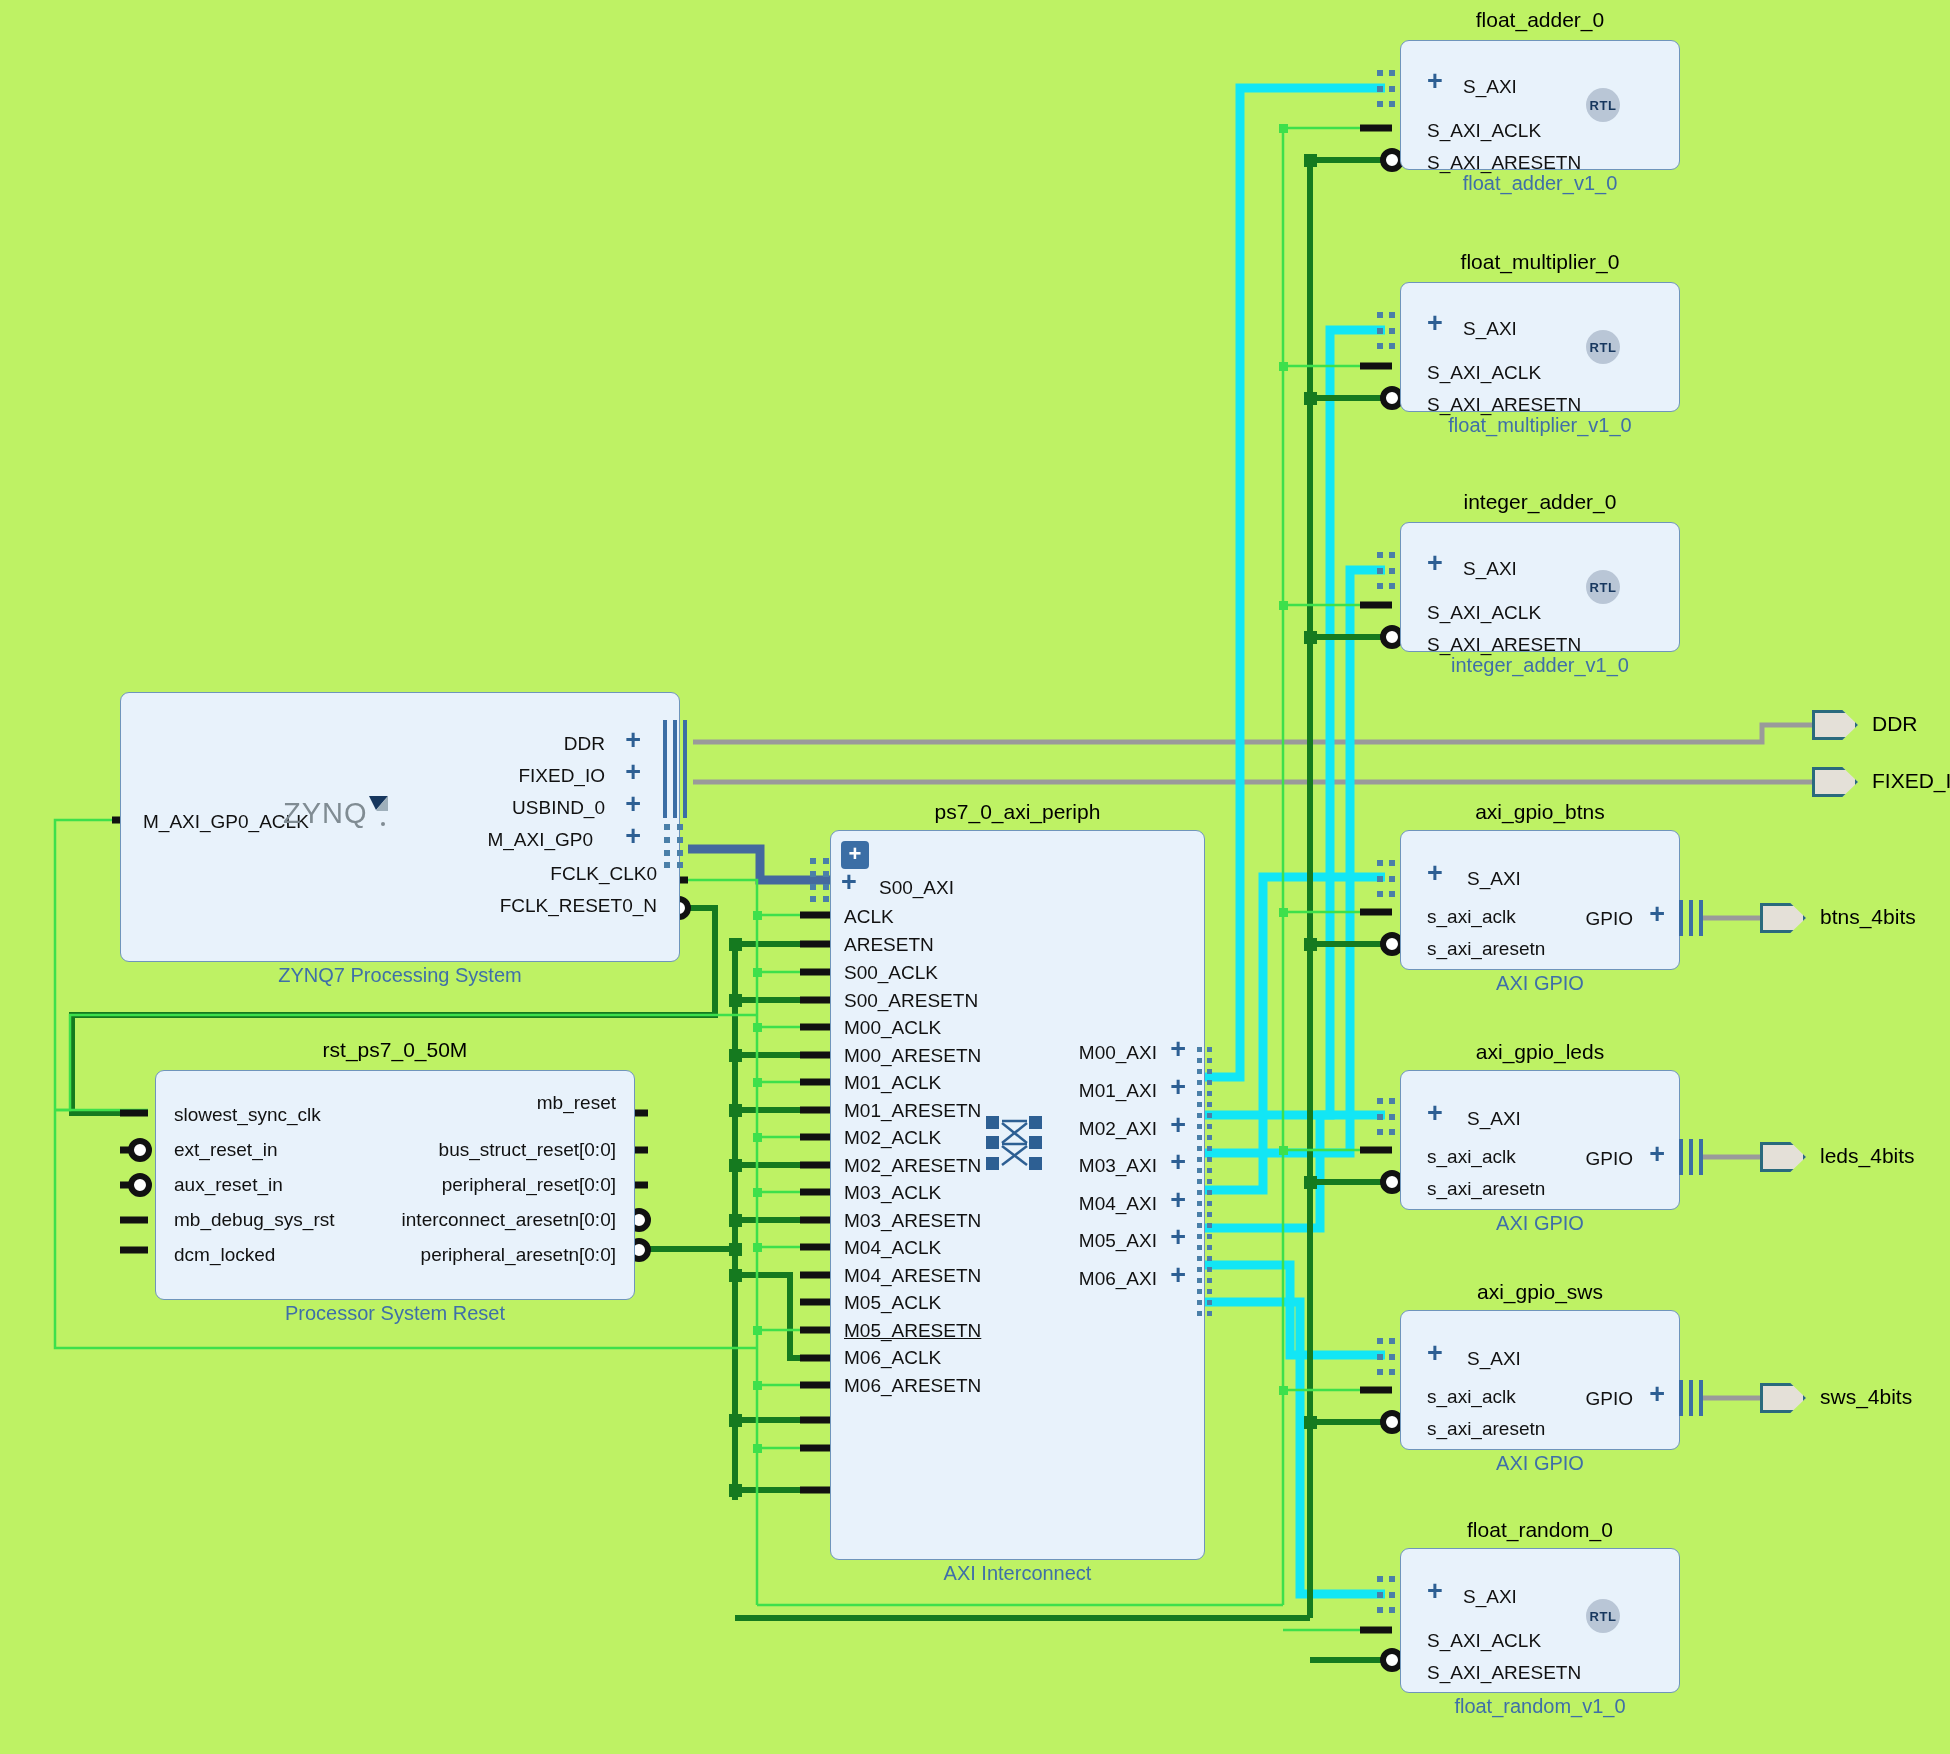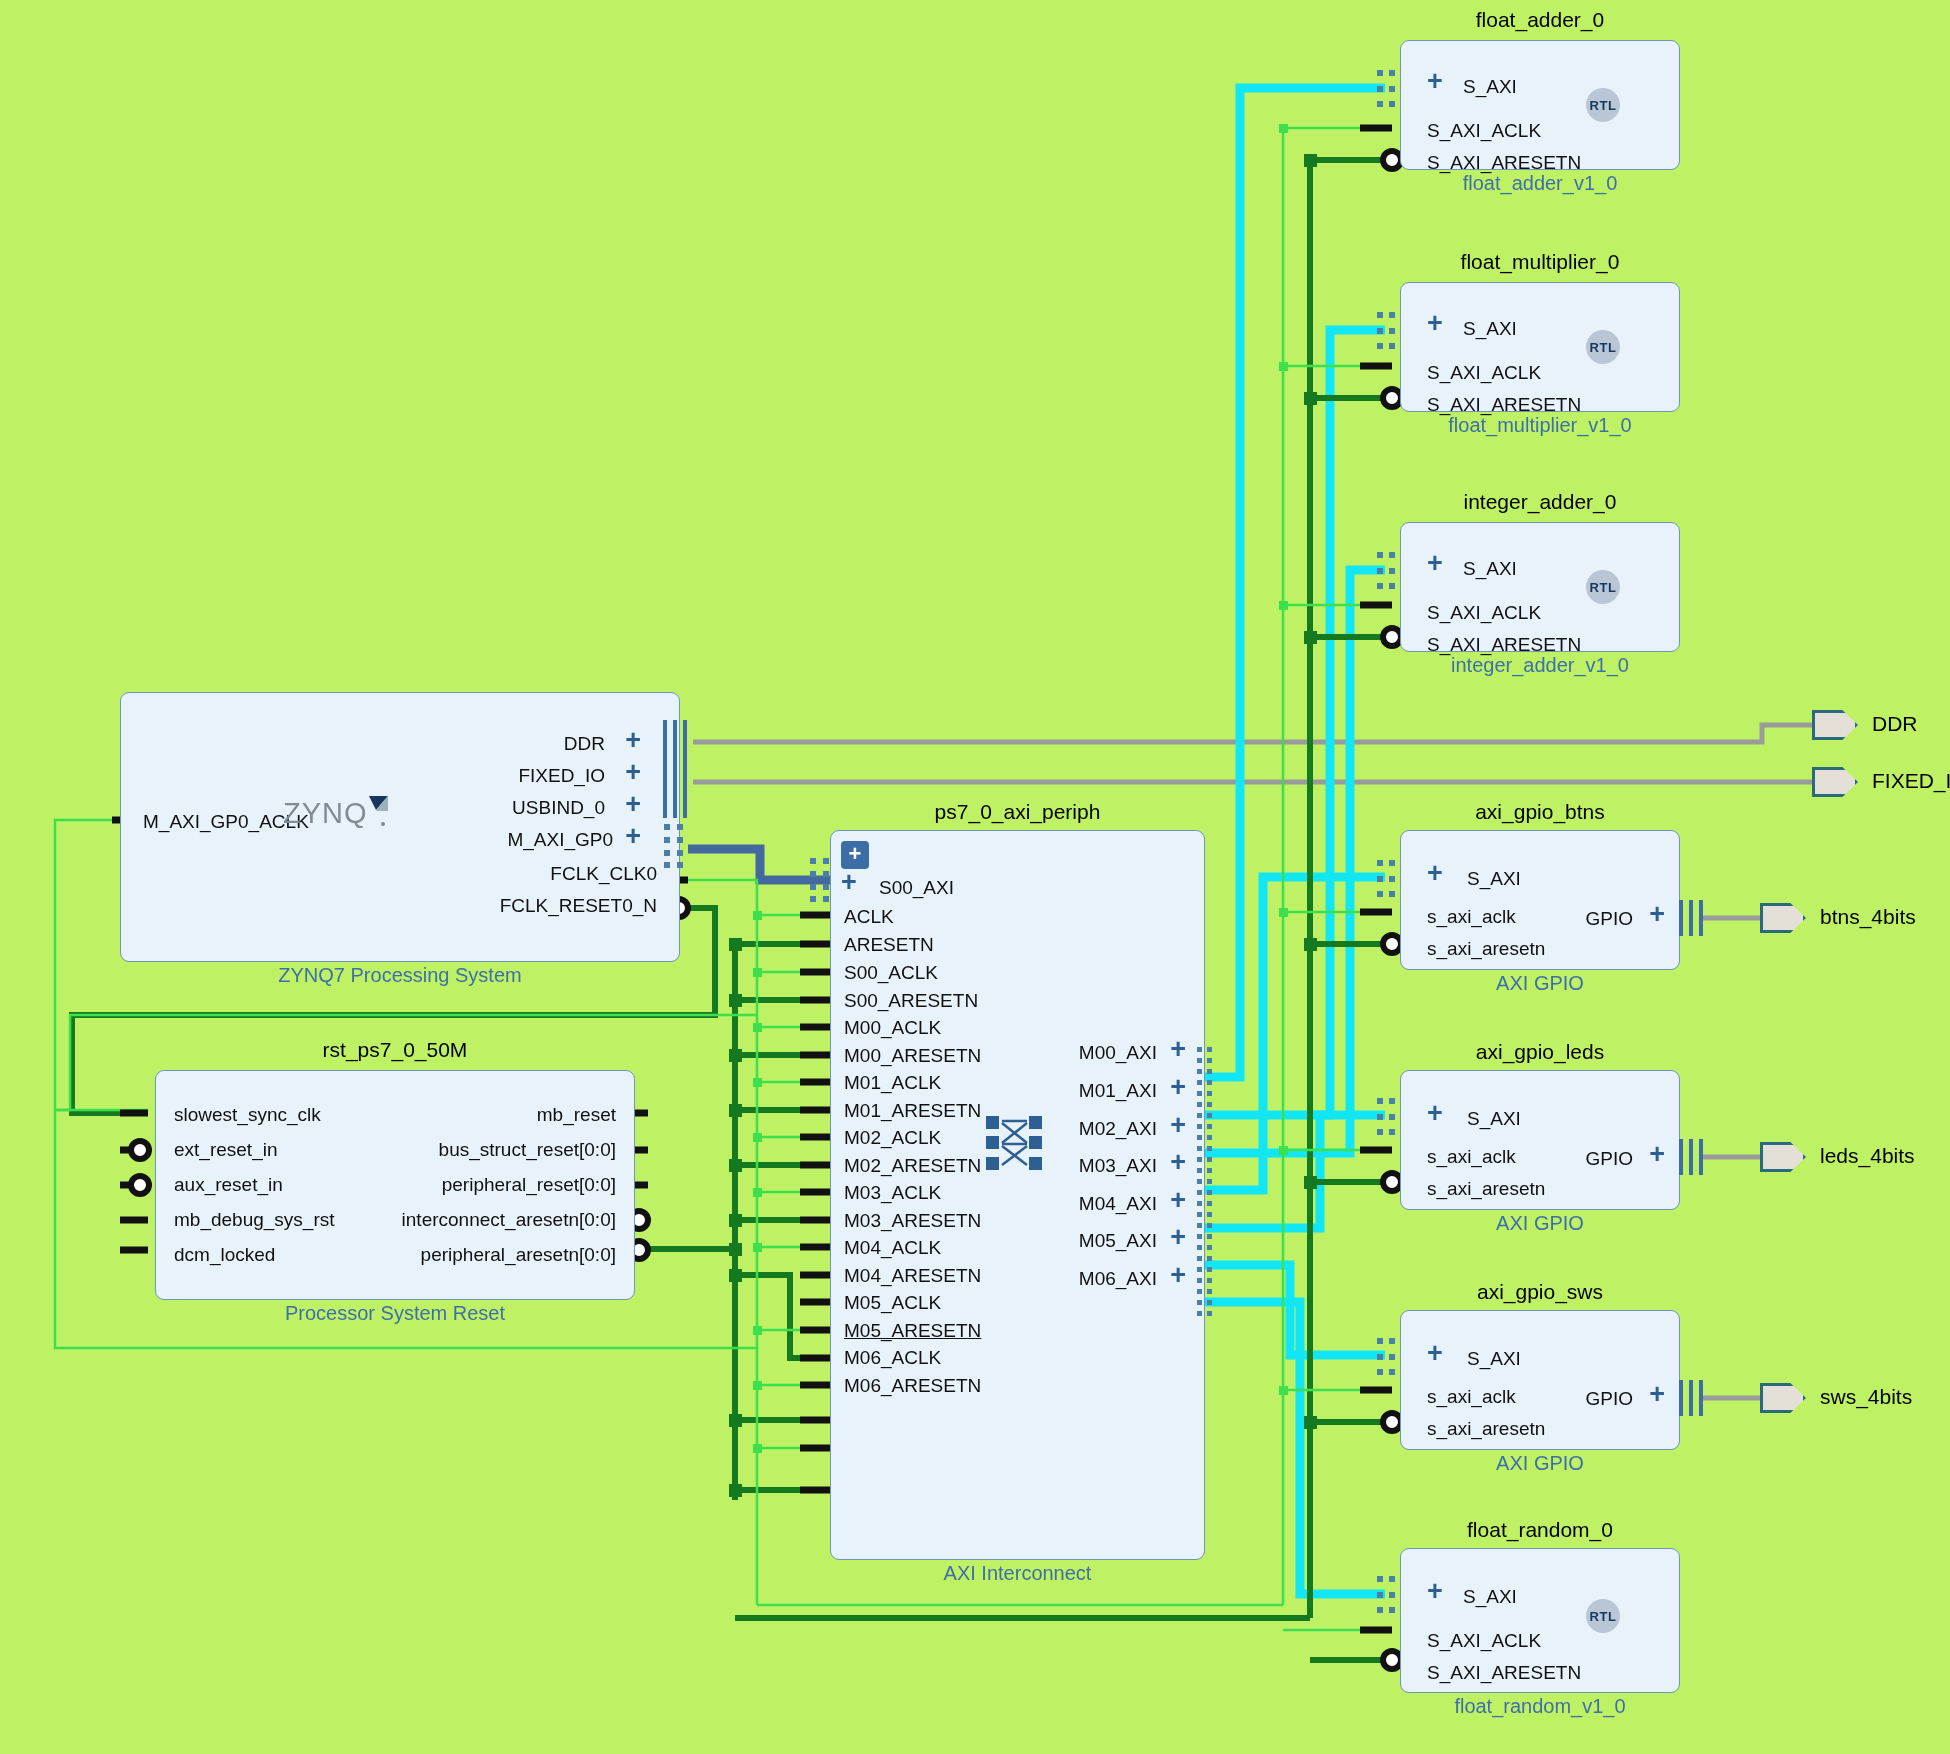--- a/index.html
+++ b/index.html
@@ -380,21 +380,21 @@
         <rect x="0" y="31" width="6" height="6"></rect>
         <rect x="12" y="31" width="6" height="6"></rect>
       </g>
     </svg>
 
   <div class="blk" style="left:120px;top:692px;width:560px;height:270px;">
     <span class="pinL" style="left:22px;top:119px;">M_AXI_GP0_ACLK</span>
     <span class="pinR" style="right:74px;top:41px;">DDR</span>
     <span class="pinR" style="right:74px;top:73px;">FIXED_IO</span>
     <span class="pinR" style="right:74px;top:105px;">USBIND_0</span>
-    <span class="pinR" style="right:66px;top:137px;">M_AXI_GP0</span>
+    <span class="pinR" style="right:86px;top:137px;">M_AXI_GP0</span>
     <span class="pinR" style="right:22px;top:171px;">FCLK_CLK0</span>
     <span class="pinR" style="right:22px;top:203px;">FCLK_RESET0_N</span>
     <span class="busplus" style="right:38px;top:38px;">+</span>
     <span class="busplus" style="right:38px;top:70px;">+</span>
     <span class="busplus" style="right:38px;top:102px;">+</span>
     <span class="busplus" style="right:38px;top:134px;">+</span>
 
     <svg class="zynqlogo" style="left:162px;top:100px;" width="110" height="44" viewBox="0 0 110 44">
       <text x="0" y="30" font-family="Liberation Sans, sans-serif" font-size="29" fill="#808c93" letter-spacing="1">ZYNQ</text>
       <polygon points="86,3 105,3 93,17" fill="#17375e"></polygon>
@@ -428,21 +428,21 @@
 
   <div style="position:absolute;left:155px;top:1038px;width:480px;height:26px;">
     <div class="blk-title">rst_ps7_0_50M</div>
   </div>
   <div class="blk" style="left:155px;top:1070px;width:480px;height:230px;">
     <span class="pinL" style="left:18px;top:34px;text-align:right;">slowest_sync_clk</span>
     <span class="pinL" style="left:18px;top:69px;">ext_reset_in</span>
     <span class="pinL" style="left:18px;top:104px;">aux_reset_in</span>
     <span class="pinL" style="left:18px;top:139px;">mb_debug_sys_rst</span>
     <span class="pinL" style="left:18px;top:174px;">dcm_locked</span>
-    <span class="pinR" style="right:18px;top:34px;">mb_reset</span>
+    <span class="pinR" style="right:18px;top:22px;">mb_reset</span>
     <span class="pinR" style="right:18px;top:69px;">bus_struct_reset[0:0]</span>
     <span class="pinR" style="right:18px;top:104px;">peripheral_reset[0:0]</span>
     <span class="pinR" style="right:18px;top:139px;">interconnect_aresetn[0:0]</span>
     <span class="pinR" style="right:18px;top:174px;text-align:right;">peripheral_aresetn[0:0]</span>
   </div>
   <div style="position:absolute;left:155px;top:1302px;width:480px;height:26px;">
     <div class="blk-sub">Processor System Reset</div>
   </div>
 
   <div style="position:absolute;left:830px;top:800px;width:375px;height:26px;">

